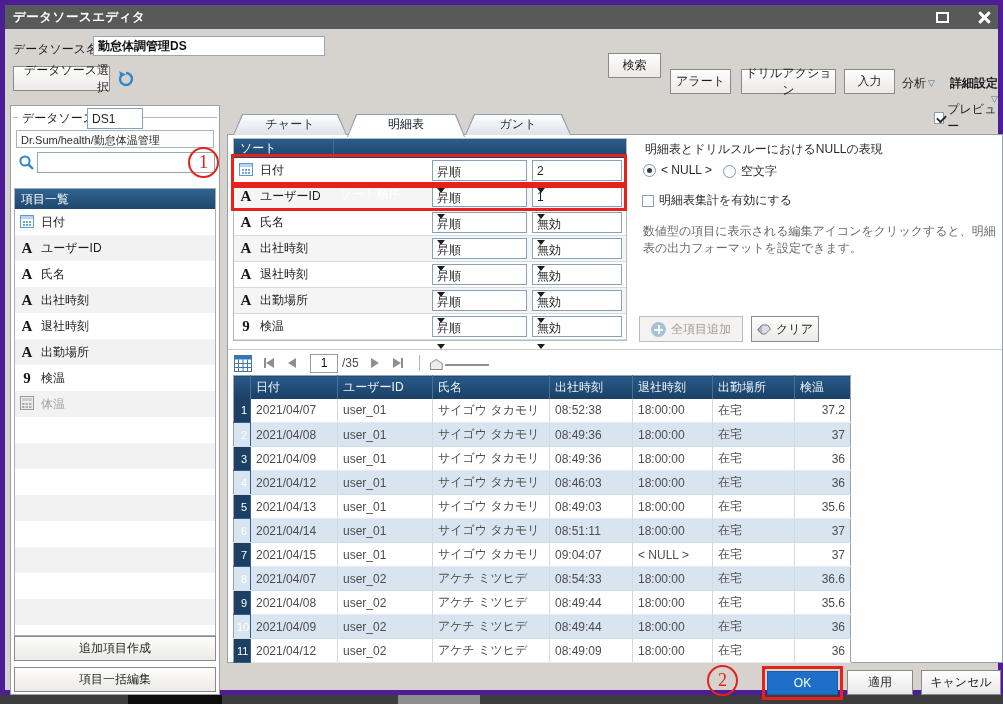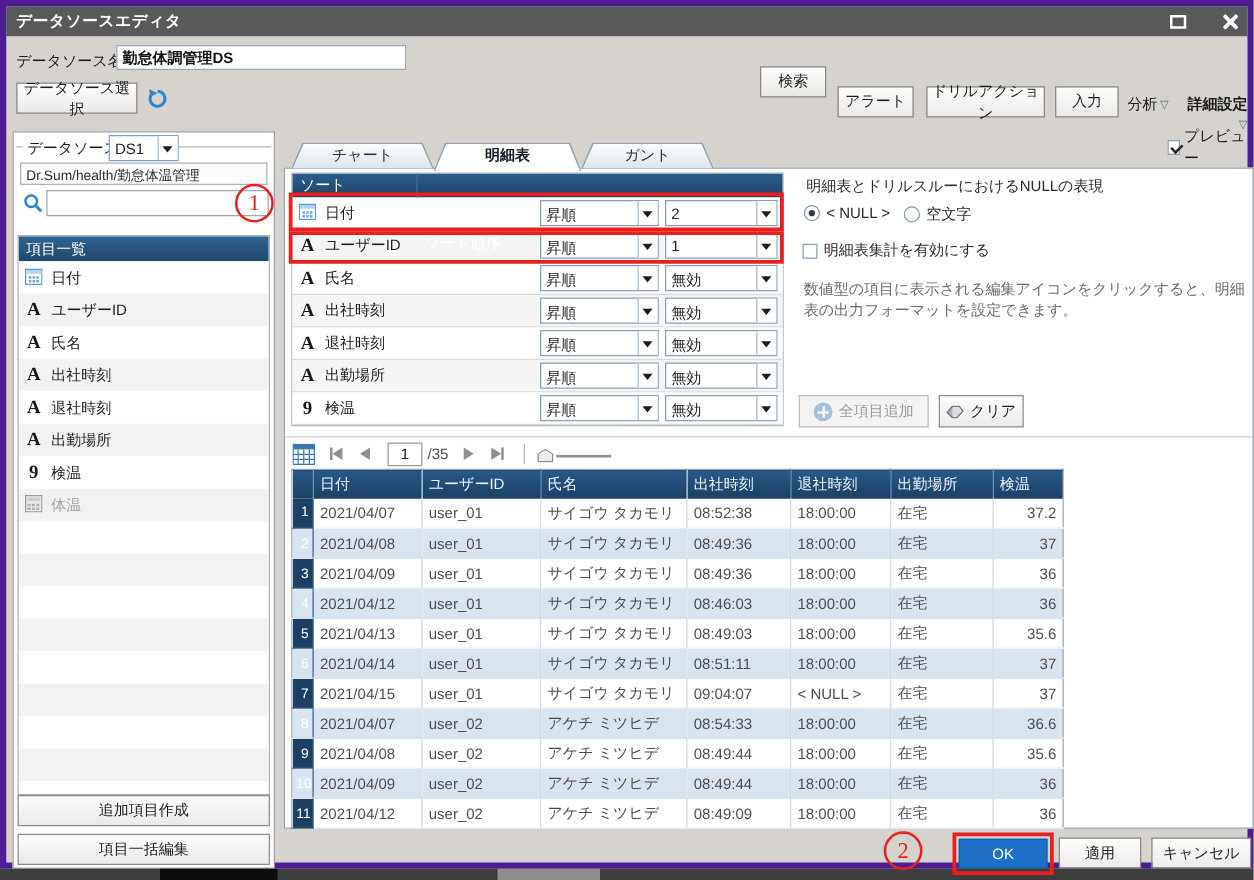--- a/index.html
+++ b/index.html
@@ -13,34 +13,34 @@
   .title-text{font-weight:bold;font-size:12.5px;letter-spacing:.5px;}
   .win-max{position:absolute;left:931px;top:7px;width:13px;height:11px;border:2px solid #fff;background:transparent;cursor:default;}
   .win-close{position:absolute;left:972px;top:5px;width:15px;height:15px;}
   .win-close::before,.win-close::after{content:"";position:absolute;left:0;top:6px;width:15px;height:3px;background:#fff;border-radius:1px;}
   .win-close::before{transform:rotate(45deg);}
   .win-close::after{transform:rotate(-45deg);}
 
   
   .btn{position:absolute;display:flex;align-items:center;justify-content:center;background:linear-gradient(#fdfdfd,#eceae7);border:1px solid #8a8a8a;font-size:12px;color:#1e1e1e;cursor:default;}
   .txt-input{position:absolute;border:1px solid #9aa7b2;background:#fff;font-size:12px;padding:1px 4px;font-family:inherit;color:#111;}
-  .combo{display:inline-flex;height:21px;border:1px solid #86a1bc;background:#fff;align-items:stretch;}
+  .combo{display:inline-flex;height:21px;border:1px solid #86a1bc;background:#fff;align-items:stretch;flex-direction:column;}
   .combo-value{flex:1;padding:3px 4px 0 4px;font-size:12px;color:#1e1e1e;white-space:nowrap;overflow:hidden;}
   .combo-btn{width:16px;background:#fff;border-left:1px solid #a5b9cd;position:relative;}
   .combo-btn::after{content:"";position:absolute;left:3px;top:8px;border:4px solid transparent;border-top:5px solid #1c1c1c;}
   .cb{display:inline-block;width:12px;height:12px;border:1px solid #86a0b8;background:#fff;position:relative;vertical-align:middle;}
   .cb.checked::after{content:"";position:absolute;left:2px;top:2px;width:7px;height:4px;border-left:2px solid #2b2b2b;border-bottom:2px solid #2b2b2b;transform:rotate(-45deg);}
   .radio{display:inline-block;width:13px;height:13px;border-radius:50%;border:1px solid #7b98b5;background:#fff;position:relative;vertical-align:middle;}
   .radio.sel::after{content:"";position:absolute;left:3px;top:3px;width:5px;height:5px;border-radius:50%;background:#3a3a3a;}
   .serif-glyph{display:inline-block;width:14px;text-align:center;font-family:"Liberation Serif","DejaVu Serif",serif;font-weight:bold;font-size:15px;line-height:14px;color:#161616;}
 
   
   .lbl-dsname{position:absolute;left:8px;top:36px;color:#1c1c1c;}
   .inp-dsname{left:88px;top:31px;width:232px;height:20px;font-weight:bold;}
-  .btn-select{left:8px;top:61px;width:97px;height:25px;}
+  .btn-select{left:8px;top:61px;width:97px;height:25px;text-align:right;}
   .refresh-ic{position:absolute;left:112px;top:65px;width:18px;height:18px;}
   .tb-search{left:603px;top:48px;width:53px;height:25px;}
   .tb-alert{left:665px;top:64px;width:61px;height:25px;}
   .tb-drill{left:736px;top:64px;width:95px;height:25px;}
   .tb-input{left:839px;top:64px;width:51px;height:25px;}
   .menu-link{position:absolute;top:70px;color:#1c1c1c;cursor:default;text-align:right;}
   .menu-analysis{left:897px;}
   .menu-advanced{left:940px;font-weight:bold;}
   .tri-down{font-size:9px;color:#53748f;margin-left:2px;vertical-align:1px;}
   .preview-check{position:absolute;left:929px;top:96px;display:flex;align-items:center;gap:3px;color:#1c1c1c;}
@@ -67,21 +67,21 @@
   .tab-strip{position:absolute;left:228px;top:109px;width:380px;height:21px;display:flex;}
   .tab{position:relative;height:21px;}
   .tab:nth-child(1){width:114px;}
   .tab:nth-child(2){width:118px;}
   .tab:nth-child(3){width:106px;}
   .tab .shape{position:absolute;inset:0;background:#8fa0ae;clip-path:polygon(0 100%,9px 0,calc(100% - 9px) 0,100% 100%);}
   .tab .shape-in{position:absolute;inset:1px 1px 0 1px;background:linear-gradient(#fcfdfe,#dde3ea);clip-path:polygon(0 100%,9px 0,calc(100% - 9px) 0,100% 100%);}
   .tab.active{height:23px;z-index:6;}
   .tab.active .shape-in{background:#fff;}
   .tab-label{position:absolute;inset:0;text-align:center;line-height:21px;color:#20303c;}
-  .tab.active .tab-label{font-weight:bold;color:#101826;}
+  .tab.active .tab-label{font-weight:normal;color:#101826;}
 
   
   .sort-table{position:absolute;left:228px;top:133px;width:394px;border:1px solid #b4bac0;background:#fff;}
   .sort-head{display:flex;height:19px;background:linear-gradient(#2a5d8c,#1d4469);color:#fff;}
   .sort-head span{line-height:19px;padding-left:6px;border-right:1px solid #446c94;}
   .sh1{width:198px;}.sh2{width:100px;}.sh3{width:94px;border-right:none!important;margin-top:46px;}
   .sort-row{display:flex;align-items:center;height:26px;background:#fff;border-bottom:1px solid #dadada;}
   .sort-row.alt{background:#f5f5f5;}
   .sr-name{width:198px;display:flex;align-items:center;gap:7px;padding-left:5px;color:#1c1c1c;}
   .sr-sort{width:100px;}

